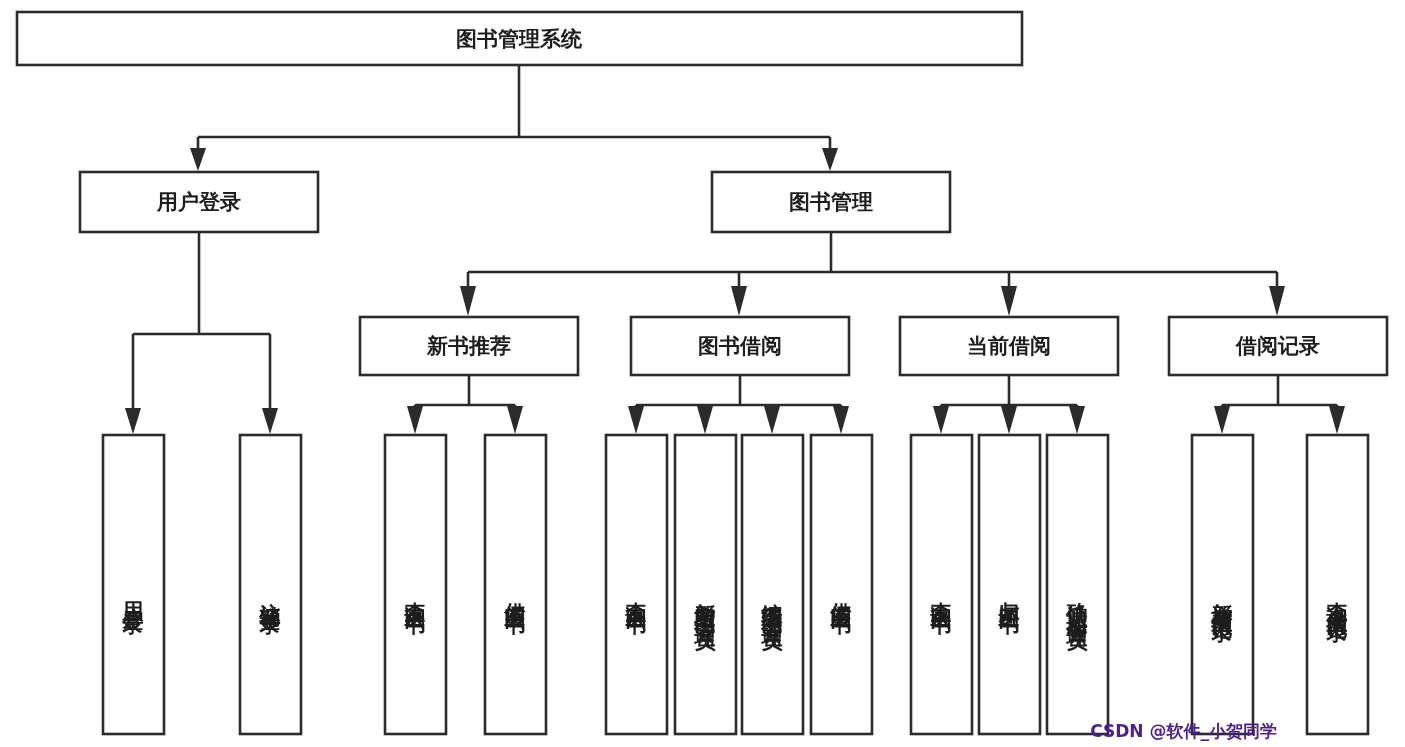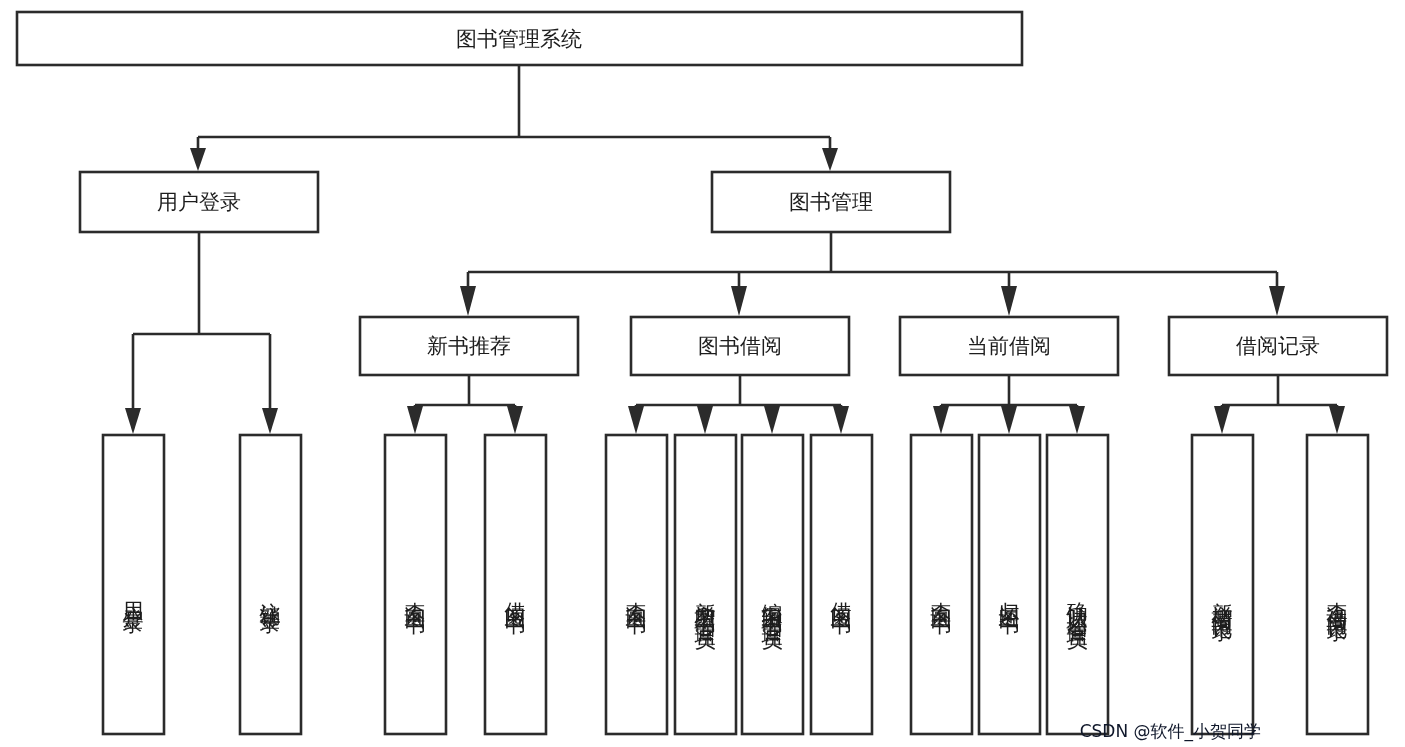--- a/index.html
+++ b/index.html
@@ -13,20 +13,21 @@
     font-family: "DejaVu Sans", "Liberation Sans", sans-serif;
     position: relative;
     overflow: hidden;
   }
   #diagram-root {
     position: absolute;
     left: 0;
     top: 0;
     width: 1285px;
     height: 747px;
+    font-weight: bold;
   }
   svg#tree-svg {
     display: block;
     width: 1405px;
     height: 747px;
   }
   .node-box {
     fill: #ffffff;
     stroke: #2b2b2b;
     stroke-width: 2.6;
@@ -58,25 +59,25 @@
     font-size: 21px;
     fill: #1d1d1d;
     writing-mode: vertical-rl;
     text-orientation: upright;
     glyph-orientation-vertical: 0deg;
     letter-spacing: 4px;
     dominant-baseline: central;
   }
   .watermark {
     position: absolute;
-    right: 24px;
+    right: 8px;
     bottom: 4px;
     font-family: "DejaVu Sans", "Liberation Sans", sans-serif;
     font-size: 17px;
-    color: #0f172a;
+    color: #4c1d95;
     white-space: nowrap;
     user-select: none;
   }
 </style>
 </head>
 <body>
 
 <div id="diagram-root">
   <svg id="tree-svg" viewBox="0 0 1405 747">
 

